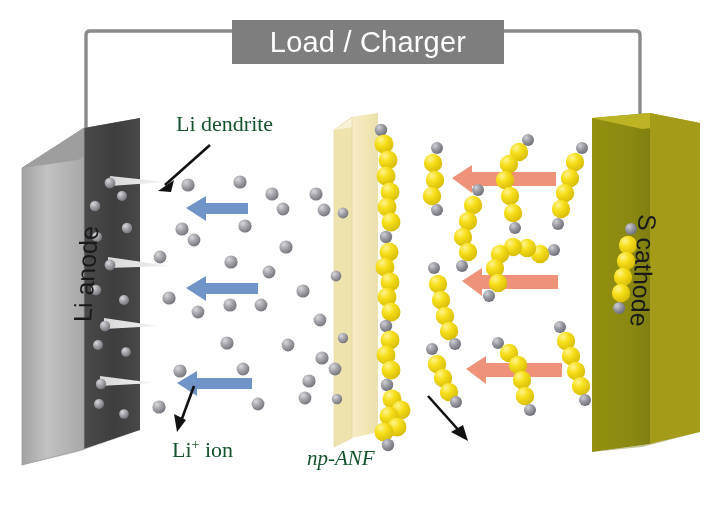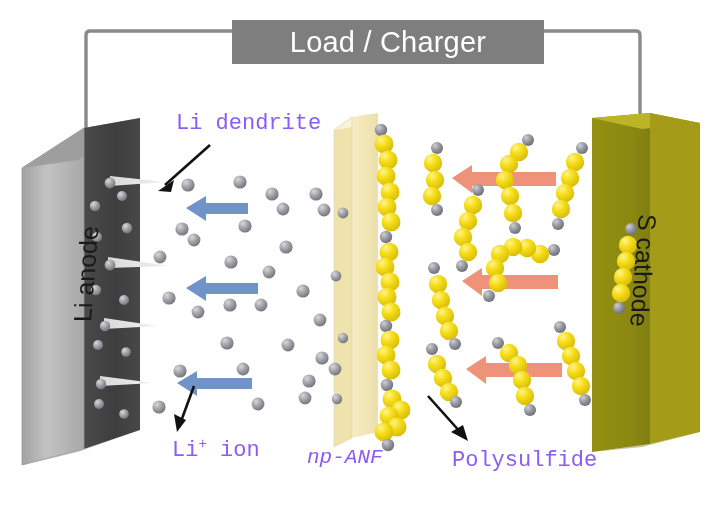--- a/index.html
+++ b/index.html
@@ -17,29 +17,29 @@
     width: 720px; height: 530px;
     background: #ffffff;
   }
   svg.layer {
     position: absolute;
     left: 0; top: 0;
     width: 720px; height: 530px;
   }
   .lbl {
     position: absolute;
-    color: #8b5cf6;
-    font-family: Liberation Mono, monospace;
+    color: #14532d;
+    font-family: Liberation Serif, serif;
     white-space: nowrap;
     line-height: 1.08;
   }
   #load-box {
     position: absolute;
     left: 232px; top: 20px;
-    width: 312px; height: 44px;
+    width: 272px; height: 44px;
     background: #7e7e7e;
     display: flex;
     align-items: center;
     justify-content: center;
   }
   #load-box span {
     color: #ffffff;
     font-size: 29px;
     letter-spacing: 0.2px;
   }
@@ -358,21 +358,20 @@
   <div id="load-box">
     <span>Load / Charger</span>
   </div>
 
   <div class="lbl" id="li-dendrite-label">Li dendrite</div>
 
   <div class="lbl" id="li-ion-label">
     <span>Li</span><sup>+</sup><span> ion</span>
   </div>
 
-  <div class="lbl" id="polysulfide-label">Polysulfide</div>
 
   <div class="lbl" id="separator-label">
     <span class="it">np-ANF</span>
   </div>
 
   <div class="vlabel" id="anode-text">Li anode</div>
 
   <div class="vlabel" id="cathode-text">S cathode</div>
 
 </div>

